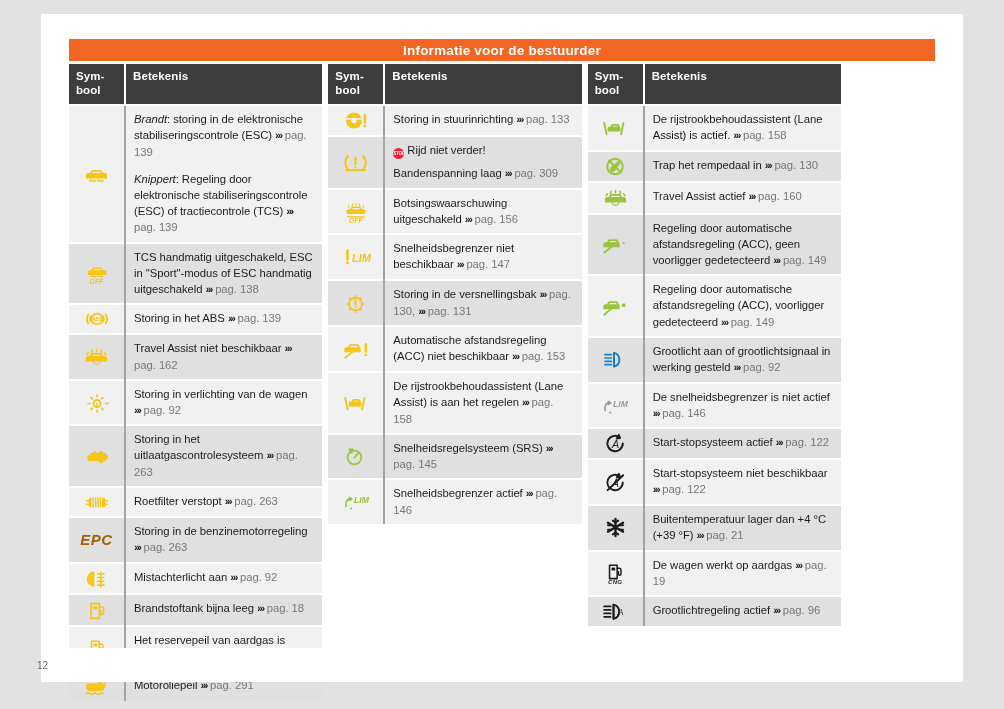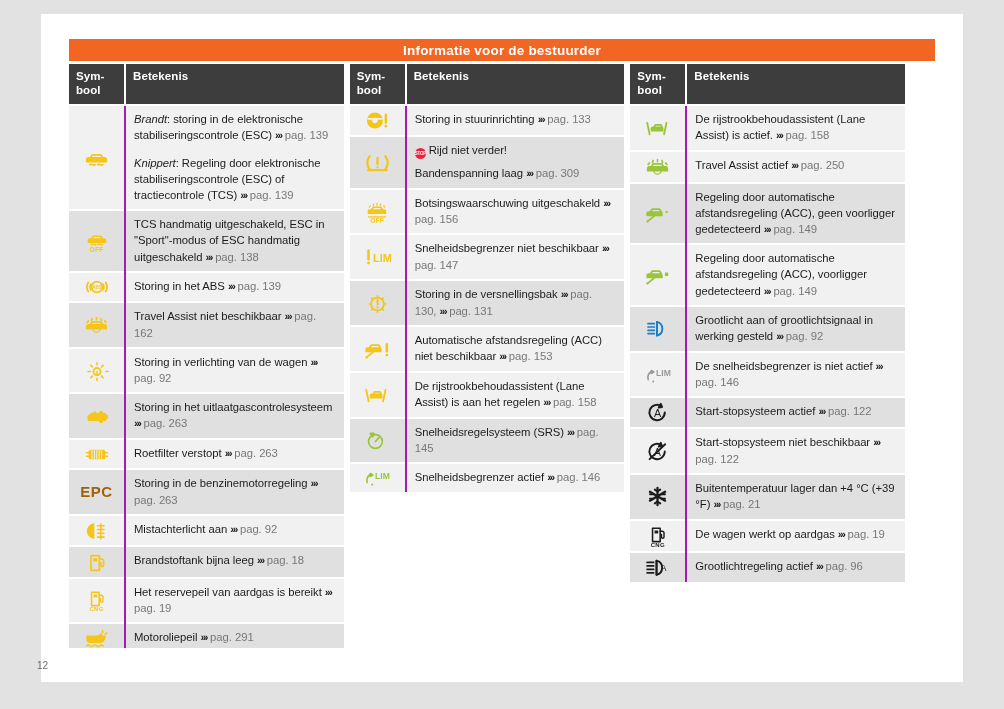--- a/index.html
+++ b/index.html
@@ -25,21 +25,21 @@
     font-size:13.5px;
     font-weight:600;
     letter-spacing:.2px;
     display:flex;
     align-items:center;
     justify-content:center;
   }
   #columns {
     position:absolute;
     left:28px; top:50px;
-    width:836px;
+    width:772px;
     display:flex;
     gap:6px;
   }
   .col { width:287px; }
 
   table.sym {
     width:100%;
     border-collapse:collapse;
     table-layout:fixed;
   }
@@ -50,24 +50,25 @@
     font-weight:bold;
     text-align:left;
     padding:6px 7px 7px 7px;
     vertical-align:top;
     line-height:1.18;
     letter-spacing:.1px;
   }
   th.h-sym { width:56px; border-right:2px solid #ffffff; }
   td.c-sym {
     width:56px;
-    border-right:2px solid #a21caf;
+    border-right:2px solid #a3a3a3;
     text-align:center;
     vertical-align:middle;
     padding:3px 2px;
+    font-style:italic;
   }
   td.c-txt {
     font-size:11.3px;
     color:#1c1c1c;
     line-height:1.42;
     padding:5px 8px 6px 8px;
     vertical-align:top;
     letter-spacing:-.05px;
   }
   tr.rA td { background:#f1f1f1; }
@@ -380,31 +381,41 @@
               <td class="c-sym">
                 <svg class="ico" width="28" height="23" viewBox="0 0 26 22" fill="none" stroke="#9ac43b" stroke-width="1.7" stroke-linecap="round" stroke-linejoin="round">
                   <path d="M5 17.6 l-2.3-11" stroke-width="1.8"></path>
                   <path d="M18.8 17.6 l2.3-11" stroke-width="1.8"></path>
                   <path d="M8 10.8 h8.2 a1.2 1.2 0 0 1 1.2 1.2 v2 h-10.6 v-2 A1.2 1.2 0 0 1 8 10.8 z" fill="#9ac43b" stroke="#9ac43b"></path>
                   <path d="M9.4 10.8 l1.3-2.4 h5 l1.3 2.4" fill="none" stroke="#9ac43b"></path>
                 </svg>
               </td>
               <td class="c-txt"><span>De rijstrookbehoudassistent (Lane Assist) is actief. <span class="arrows">›››</span> <span class="pg">pag. 158</span></span></td>
             </tr>
+            <tr class="rB sep">
+              <td class="c-sym">
+                <svg class="ico" width="28" height="23" viewBox="0 0 26 22" fill="none" stroke="#9ac43b" stroke-width="1.7" stroke-linecap="round" stroke-linejoin="round">
+                  <circle cx="13" cy="11" r="7.4" fill="none" stroke-width="1.9"></circle>
+                  <path d="M9.4 15.6 a3.2 3.2 0 0 1 2.4-5.2 l3.4-3.6 a1.4 1.4 0 0 1 2 2 l-3.4 3.6 a3.2 3.2 0 0 1-4.4 3.2 z" fill="#9ac43b" stroke="#9ac43b" stroke-width=".9"></path>
+                  <path d="M7.2 5.2 l11.6 11.6" stroke-width="1.9"></path>
+                </svg>
+              </td>
+              <td class="c-txt"><span>Trap het rempedaal in <span class="arrows">›››</span> <span class="pg">pag. 130</span></span></td>
+            </tr>
             <tr class="rA sep">
               <td class="c-sym">
                 <svg class="ico" width="27" height="24" viewBox="0 0 26 22" fill="none" stroke="#9ac43b" stroke-width="1.7" stroke-linecap="round" stroke-linejoin="round">
                   <path d="M5 11 h16 a1.4 1.4 0 0 1 1.4 1.4 v2.2 h-18.8 v-2.2 A1.4 1.4 0 0 1 5 11 z" fill="#9ac43b" stroke="#9ac43b"></path>
                   <path d="M7 11 l1.8-3 h8.4 l1.8 3" fill="none" stroke="#9ac43b"></path>
                   <path d="M4 8.6 l1.2-1.6 M8.2 6.6 l.5-1.9 M13 5.9 v-2 M17.8 6.6 l-.5-1.9 M22 8.6 l-1.2-1.6" stroke-width="1.6"></path>
                   <circle cx="13" cy="14.5" r="3.4" fill="none" stroke="#9ac43b" stroke-width="1.3"></circle>
                   <path d="M13 14.5 l2.1-1.5" stroke-width="1.2"></path>
                 </svg>
               </td>
-              <td class="c-txt"><span>Travel Assist actief <span class="arrows">›››</span> <span class="pg">pag. 250</span></span></td>
+              <td class="c-txt"><span>Travel Assist actief <span class="arrows">›››</span> <span class="pg">pag. 160</span></span></td>
             </tr>
             <tr class="rB sep">
               <td class="c-sym">
                 <svg class="ico" width="28" height="23" viewBox="0 0 26 22" fill="none" stroke="#9ac43b" stroke-width="1.7" stroke-linecap="round" stroke-linejoin="round">
                   <path d="M4 9.6 h11.4 a1.3 1.3 0 0 1 1.3 1.3 v1.9 h-14 v-1.9 A1.3 1.3 0 0 1 4 9.6 z" fill="#9ac43b" stroke="#9ac43b"></path>
                   <path d="M5.8 9.6 l1.6-2.7 h7.2 l1.6 2.7" fill="none" stroke="#9ac43b"></path>
                   <path d="M3 18.6 l6.4-5.2" stroke-width="1.6"></path>
                   <circle cx="3" cy="18.6" r="1.1" fill="#9ac43b" stroke="none"></circle>
                   <circle cx="21.2" cy="9.6" r="1.1" fill="#9ac43b" stroke="none"></circle>
                 </svg>

